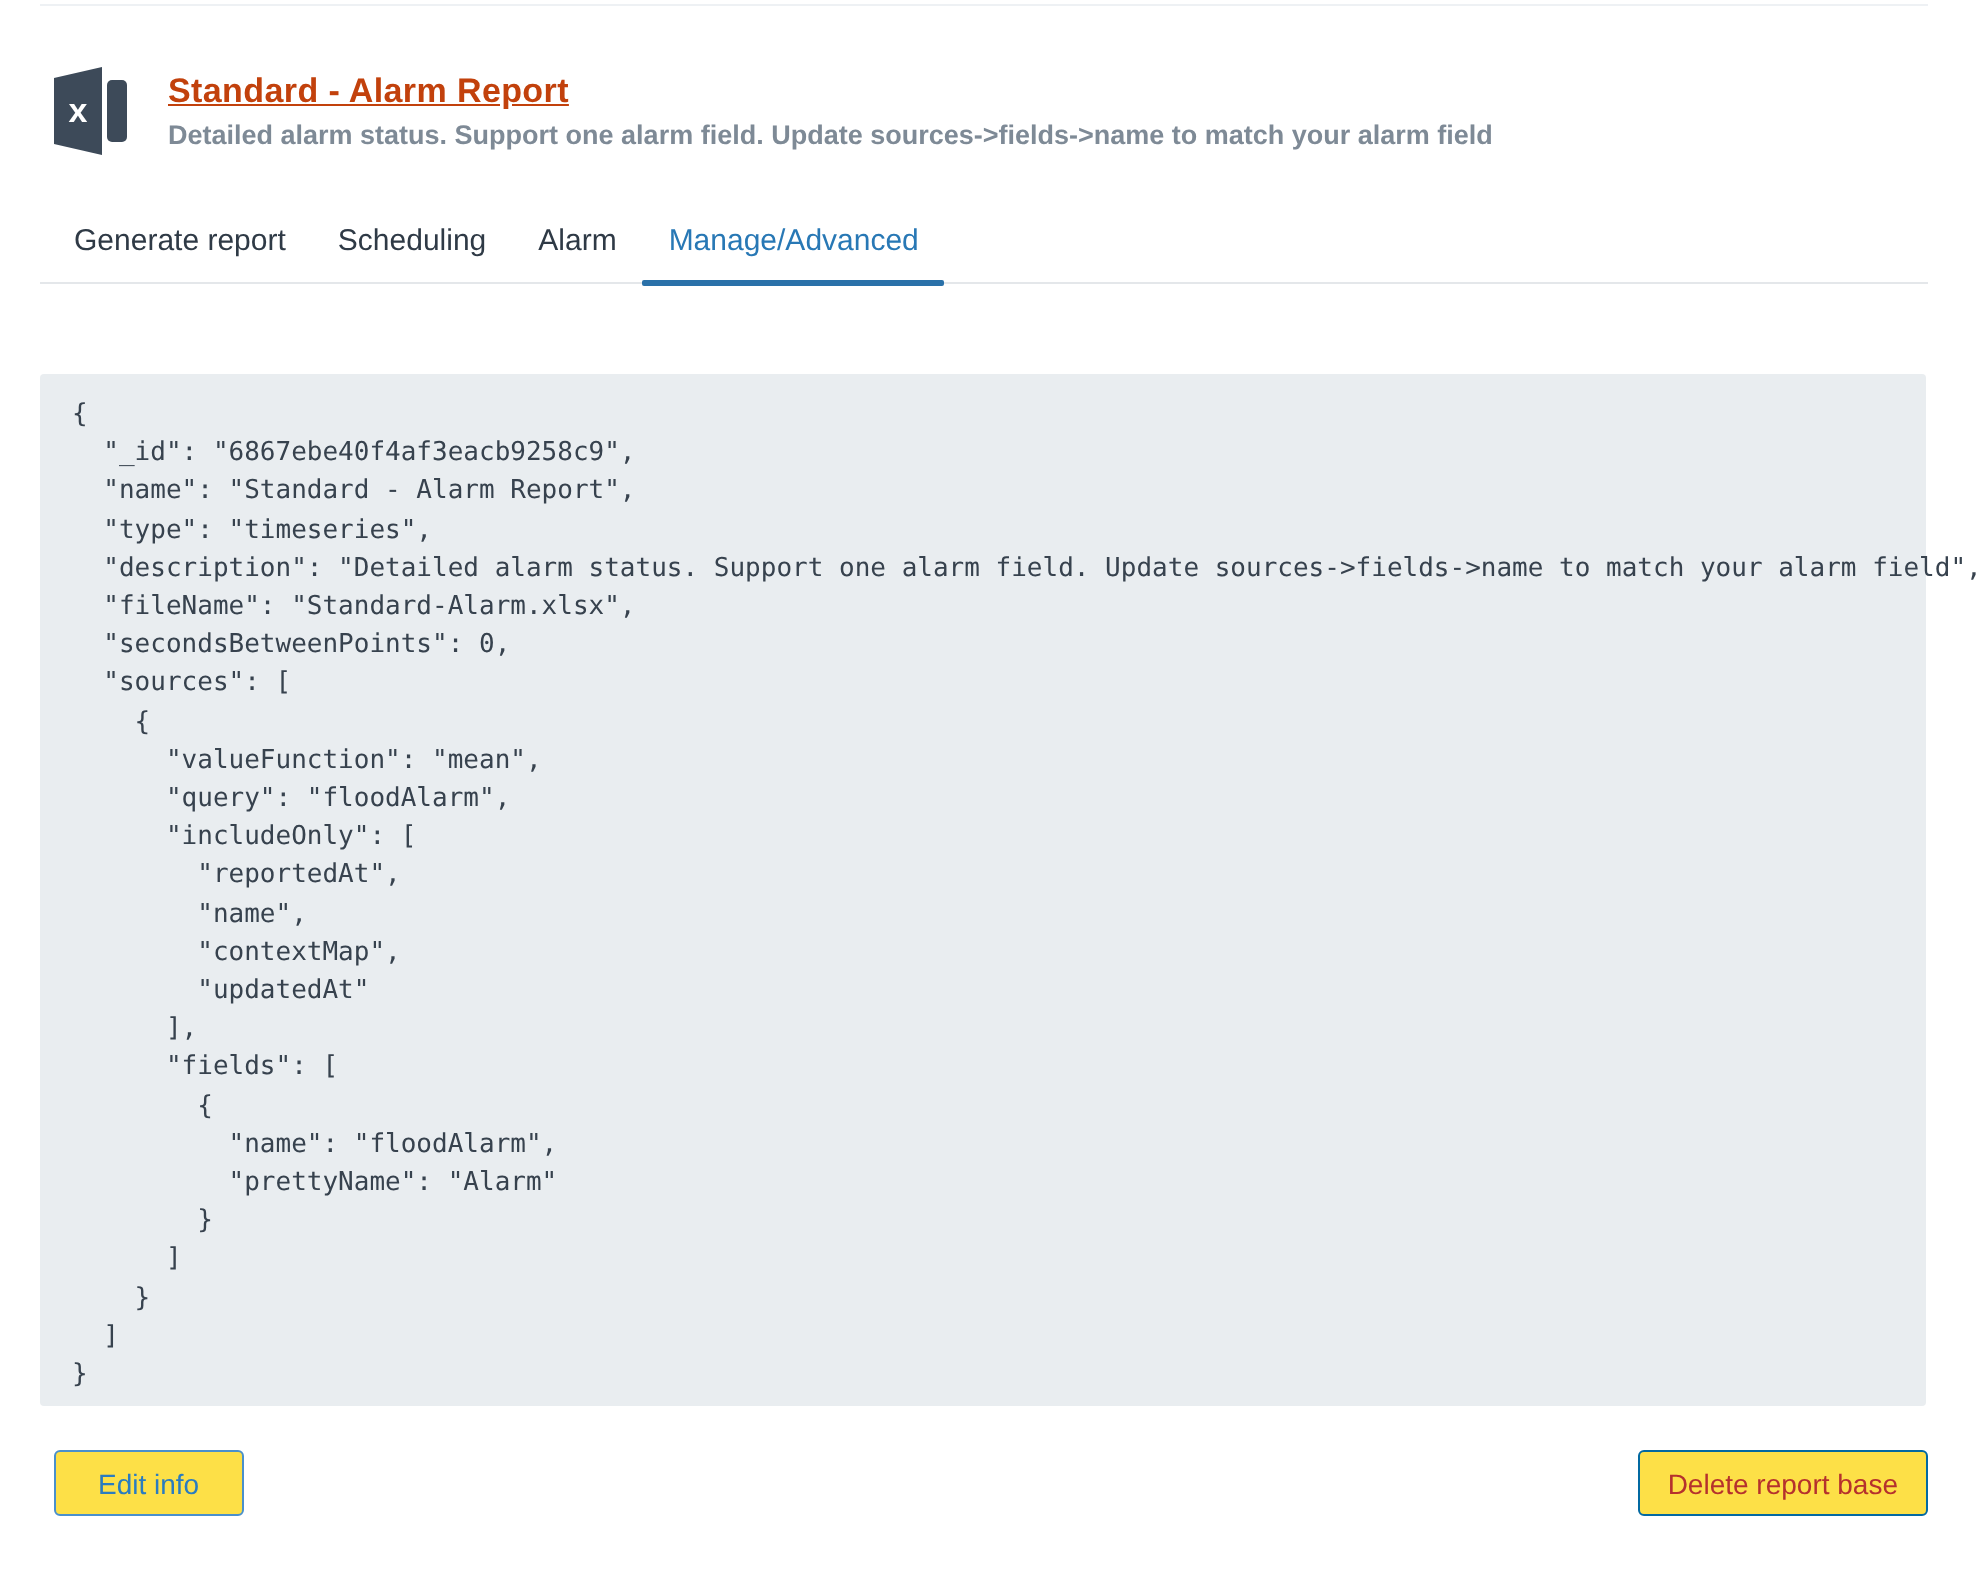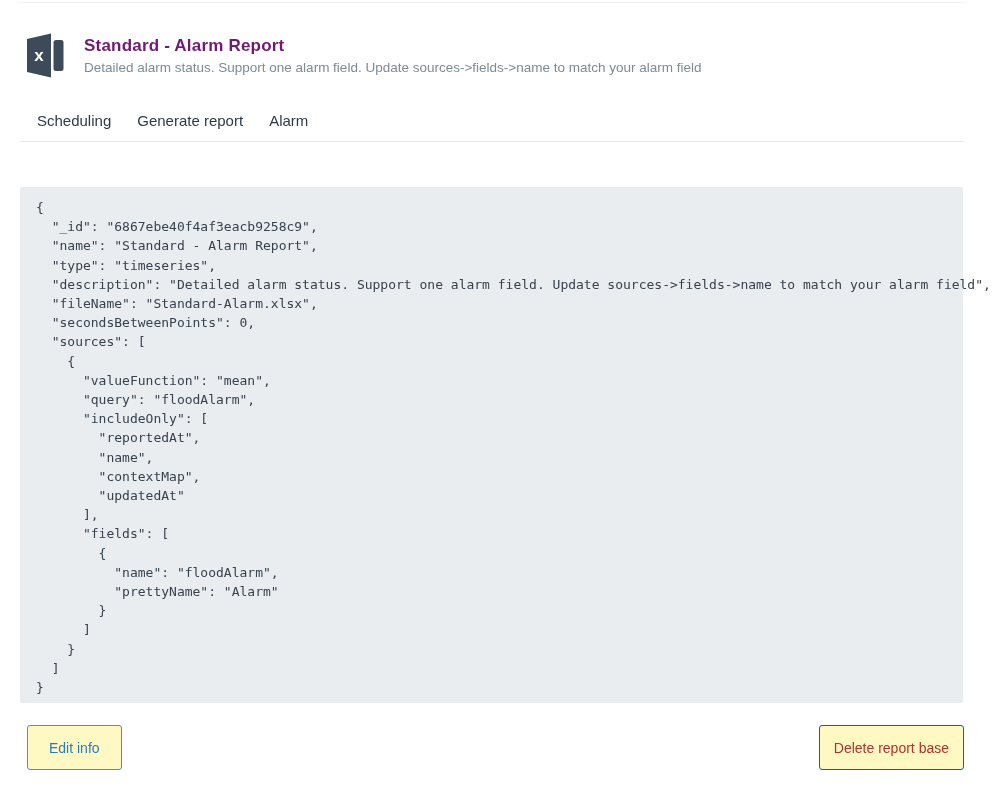--- a/index.html
+++ b/index.html
@@ -20,27 +20,29 @@
   .header {
     display: flex;
     align-items: center;
     margin: 29px 0 0 26px;
   }
   .header .icon-wrap { width: 38px; height: 47px; flex: 0 0 auto; }
   .header .text-wrap { margin-left: 20px; }
   .page-title {
     font-size: 17px;
     font-weight: bold;
-    color: #701a75;
+    color: #c2410c;
     letter-spacing: 0.2px;
+    text-decoration: underline;
   }
   .page-subtitle {
     font-size: 13.5px;
     color: #7e8a96;
     margin-top: 4px;
+    font-weight: bold;
   }
   
   .tabs {
     display: flex;
     margin: 24px 28px 0 20px;
     border-bottom: 1px solid #e4e7ea;
     padding-left: 4px;
   }
   .tab {
     position: relative;
@@ -79,23 +81,23 @@
   
   .footer {
     display: flex;
     justify-content: space-between;
     align-items: center;
     margin: 22px 28px 0 27px;
   }
   .btn {
     font-family: "Liberation Sans", sans-serif;
     font-size: 14px;
-    background: #fef9c3;
+    background: #fde047;
     border-radius: 3px;
-    height: 45px;
+    height: 33px;
     cursor: pointer;
   }
   .btn-edit {
     color: #2a7cc0;
     border: 1px solid #4a90cc;
     padding: 0 21px;
   }
   .btn-delete {
     color: #b5312d;
     border: 1px solid #0369a1;
@@ -117,23 +119,24 @@
         <text x="13" y="29" text-anchor="middle" font-family="Liberation Sans, sans-serif" font-size="17" font-weight="bold" fill="#ffffff">x</text>
       </svg>
     </div>
     <div class="text-wrap">
       <div class="page-title">Standard - Alarm Report</div>
       <div class="page-subtitle">Detailed alarm status. Support one alarm field. Update sources-&gt;fields-&gt;name to match your alarm field</div>
     </div>
   </div>
 
   <div class="tabs">
+    <div class="tab">Generate report</div>
     <div class="tab">Scheduling</div>
-    <div class="tab">Generate report</div>
     <div class="tab">Alarm</div>
+    <div class="tab active">Manage/Advanced</div>
   </div>
 
   <div class="code-block">
     <pre>{
   "_id": "6867ebe40f4af3eacb9258c9",
   "name": "Standard - Alarm Report",
   "type": "timeseries",
   "description": "Detailed alarm status. Support one alarm field. Update sources-&gt;fields-&gt;name to match your alarm field",
   "fileName": "Standard-Alarm.xlsx",
   "secondsBetweenPoints": 0,

